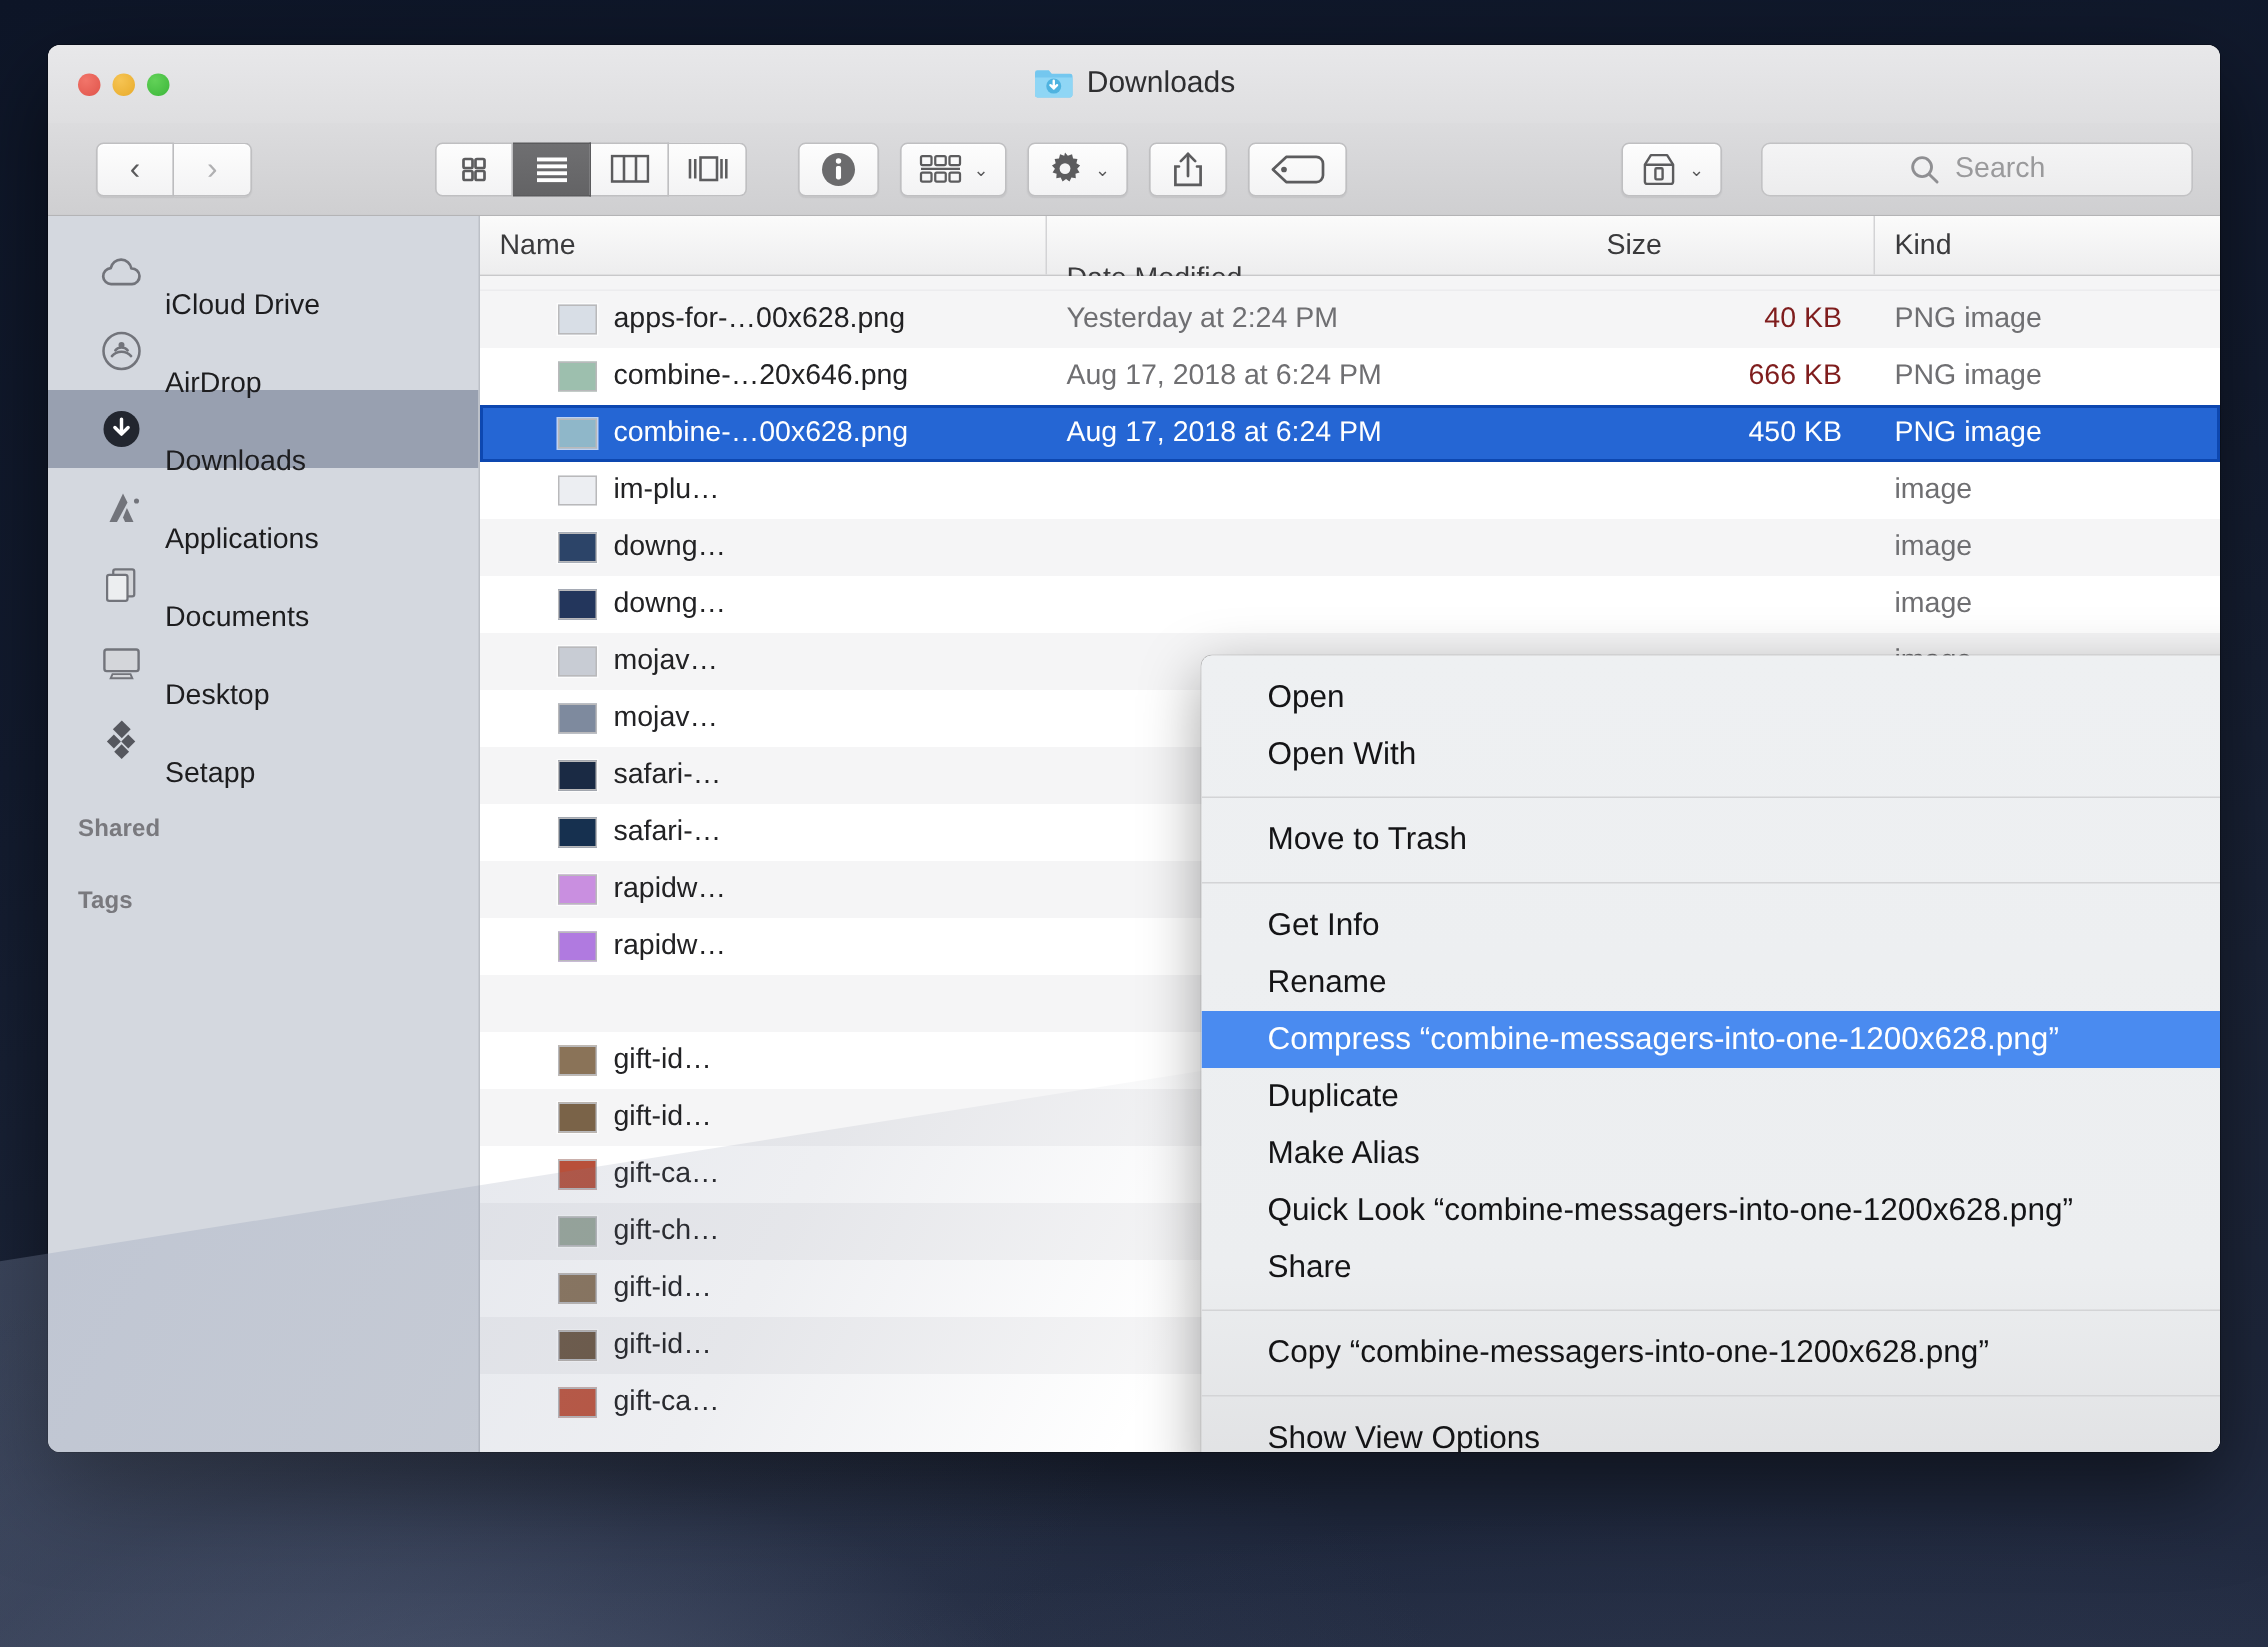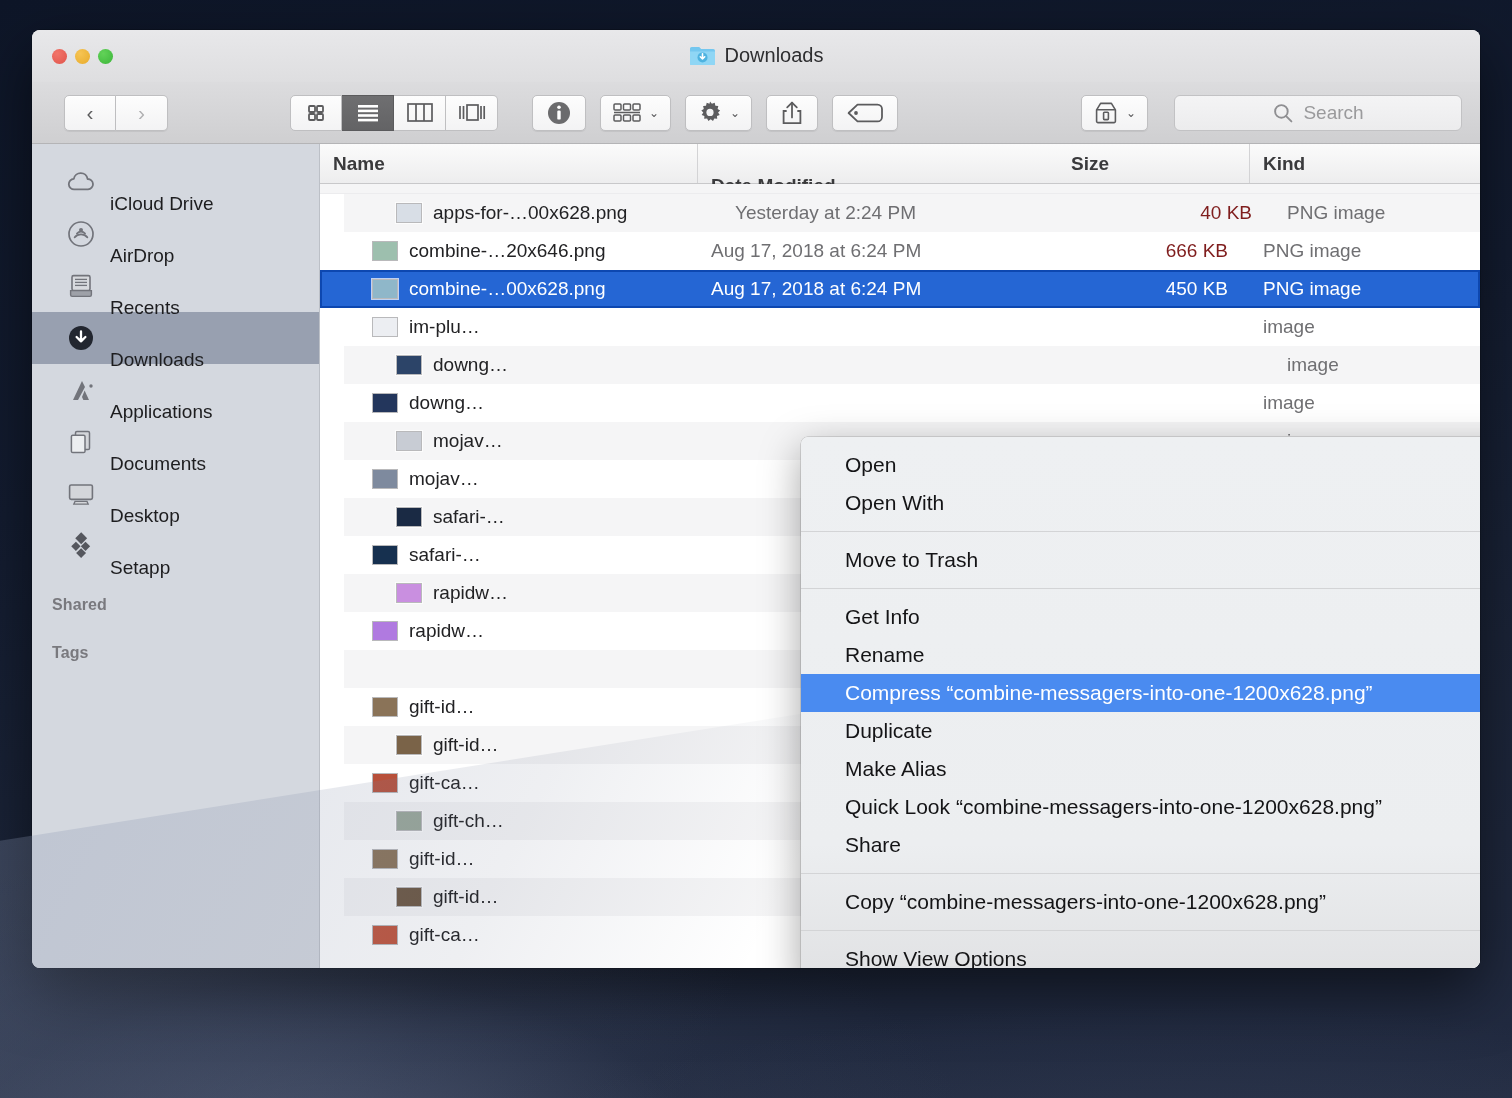--- a/index.html
+++ b/index.html
@@ -141,34 +141,34 @@
 
   
   .filelist { flex: 1 1 auto; background: #fff; position: relative; overflow: hidden; }
 
   .colhead {
     display: flex; height: 40px; align-items: stretch;
     background: linear-gradient(180deg,#fbfbfb,#ededee);
     border-bottom: 1px solid #c8c8ca;
     font-size: 19px; color: #3a3a3c;
   }
-  .colhead .ch { display: flex; align-items: center; padding-left: 13px; border-right: 1px solid #d3d3d5; position: relative; font-weight: bold; }
+  .colhead .ch { display: flex; align-items: center; padding-left: 13px; border-right: 1px solid #d3d3d5; position: relative; }
   .ch.c-name { width: 378px; }
   .ch.c-date { width: 360px; margin-top: 42px; }
   .ch.c-size { width: 192px; }
   .ch.c-kind { flex: 1 1 auto; border-right: none; }
   .ch .sortcaret { position: absolute; right: 14px; font-size: 13px; color: #5c5c5e; }
 
   .rows { position: absolute; left: 0; right: 0; top: 40px; bottom: 0; overflow: hidden; }
   .partial { height: 10px; background: #f5f5f6; border-bottom: 1px solid #ececee; }
   .row {
     display: flex; height: 38px; align-items: center;
     font-size: 19px; color: #222224; white-space: nowrap;
   }
-  .row.alt { background: #f5f5f6; margin-left: 24px; }
+  .row.alt { background: #f5f5f6; }
   .row.sel {
     background: #2566d4;
     color: #fff;
     box-shadow: inset 0 0 0 2px #0d47b0;
   }
   .cell { padding-left: 13px; overflow: hidden; }
   .c1 { width: 378px; display: flex; align-items: center; gap: 11px; padding-left: 52px; }
   .c2 { width: 360px; color: #6f6f72; }
   .c3 { width: 192px; color: #7f1d1d; text-align: right; padding-right: 22px; padding-left: 0; }
   .c4 { flex: 1 1 auto; color: #6f6f72; }
@@ -355,34 +355,20 @@
             <svg width="28" height="28" viewBox="0 0 28 28">
               <circle cx="14" cy="14" r="12" fill="none" stroke="#72747b" stroke-width="1.7"></circle>
               <path d="M7.6 17.4a8.4 8.4 0 0112.8 0" fill="none" stroke="#72747b" stroke-width="1.7" stroke-linecap="round"></path>
               <path d="M9.9 13.6a5.4 5.4 0 018.2 0" fill="none" stroke="#72747b" stroke-width="1.7" stroke-linecap="round"></path>
               <circle cx="14" cy="10" r="2" fill="#72747b"></circle>
             </svg>
           </span>
           <span class="lbl">AirDrop</span>
         </div>
 
-        <div class="sb-item">
-          <span class="ic">
-            <svg width="26" height="26" viewBox="0 0 26 26">
-              <rect x="4" y="2.6" width="18" height="15" rx="1.6" fill="#d8dade" stroke="#72747b" stroke-width="1.6"></rect>
-              <g stroke="#72747b" stroke-width="1.3">
-                  <line x1="7" y1="6.4" x2="19" y2="6.4"></line>
-                  <line x1="7" y1="9.4" x2="19" y2="9.4"></line>
-                  <line x1="7" y1="12.4" x2="19" y2="12.4"></line>
-                </g>
-              <path d="M2.6 17.6h20.8v4.2a1.6 1.6 0 01-1.6 1.6H4.2a1.6 1.6 0 01-1.6-1.6z" fill="#9ea1a8" stroke="#72747b" stroke-width="1.4"></path>
-            </svg>
-          </span>
-          <span class="lbl">Recents</span>
-        </div>
 
         <div class="sb-item sel">
           <span class="ic">
             <svg width="28" height="28" viewBox="0 0 28 28">
               <circle cx="14" cy="14" r="12" fill="#22262f"></circle>
               <path d="M14 7.4v10m0 0l-4.4-4.4M14 17.4l4.4-4.4" stroke="#fff" stroke-width="2.3" fill="none" stroke-linecap="round" stroke-linejoin="round"></path>
             </svg>
           </span>
           <span class="lbl">Downloads</span>
         </div>

